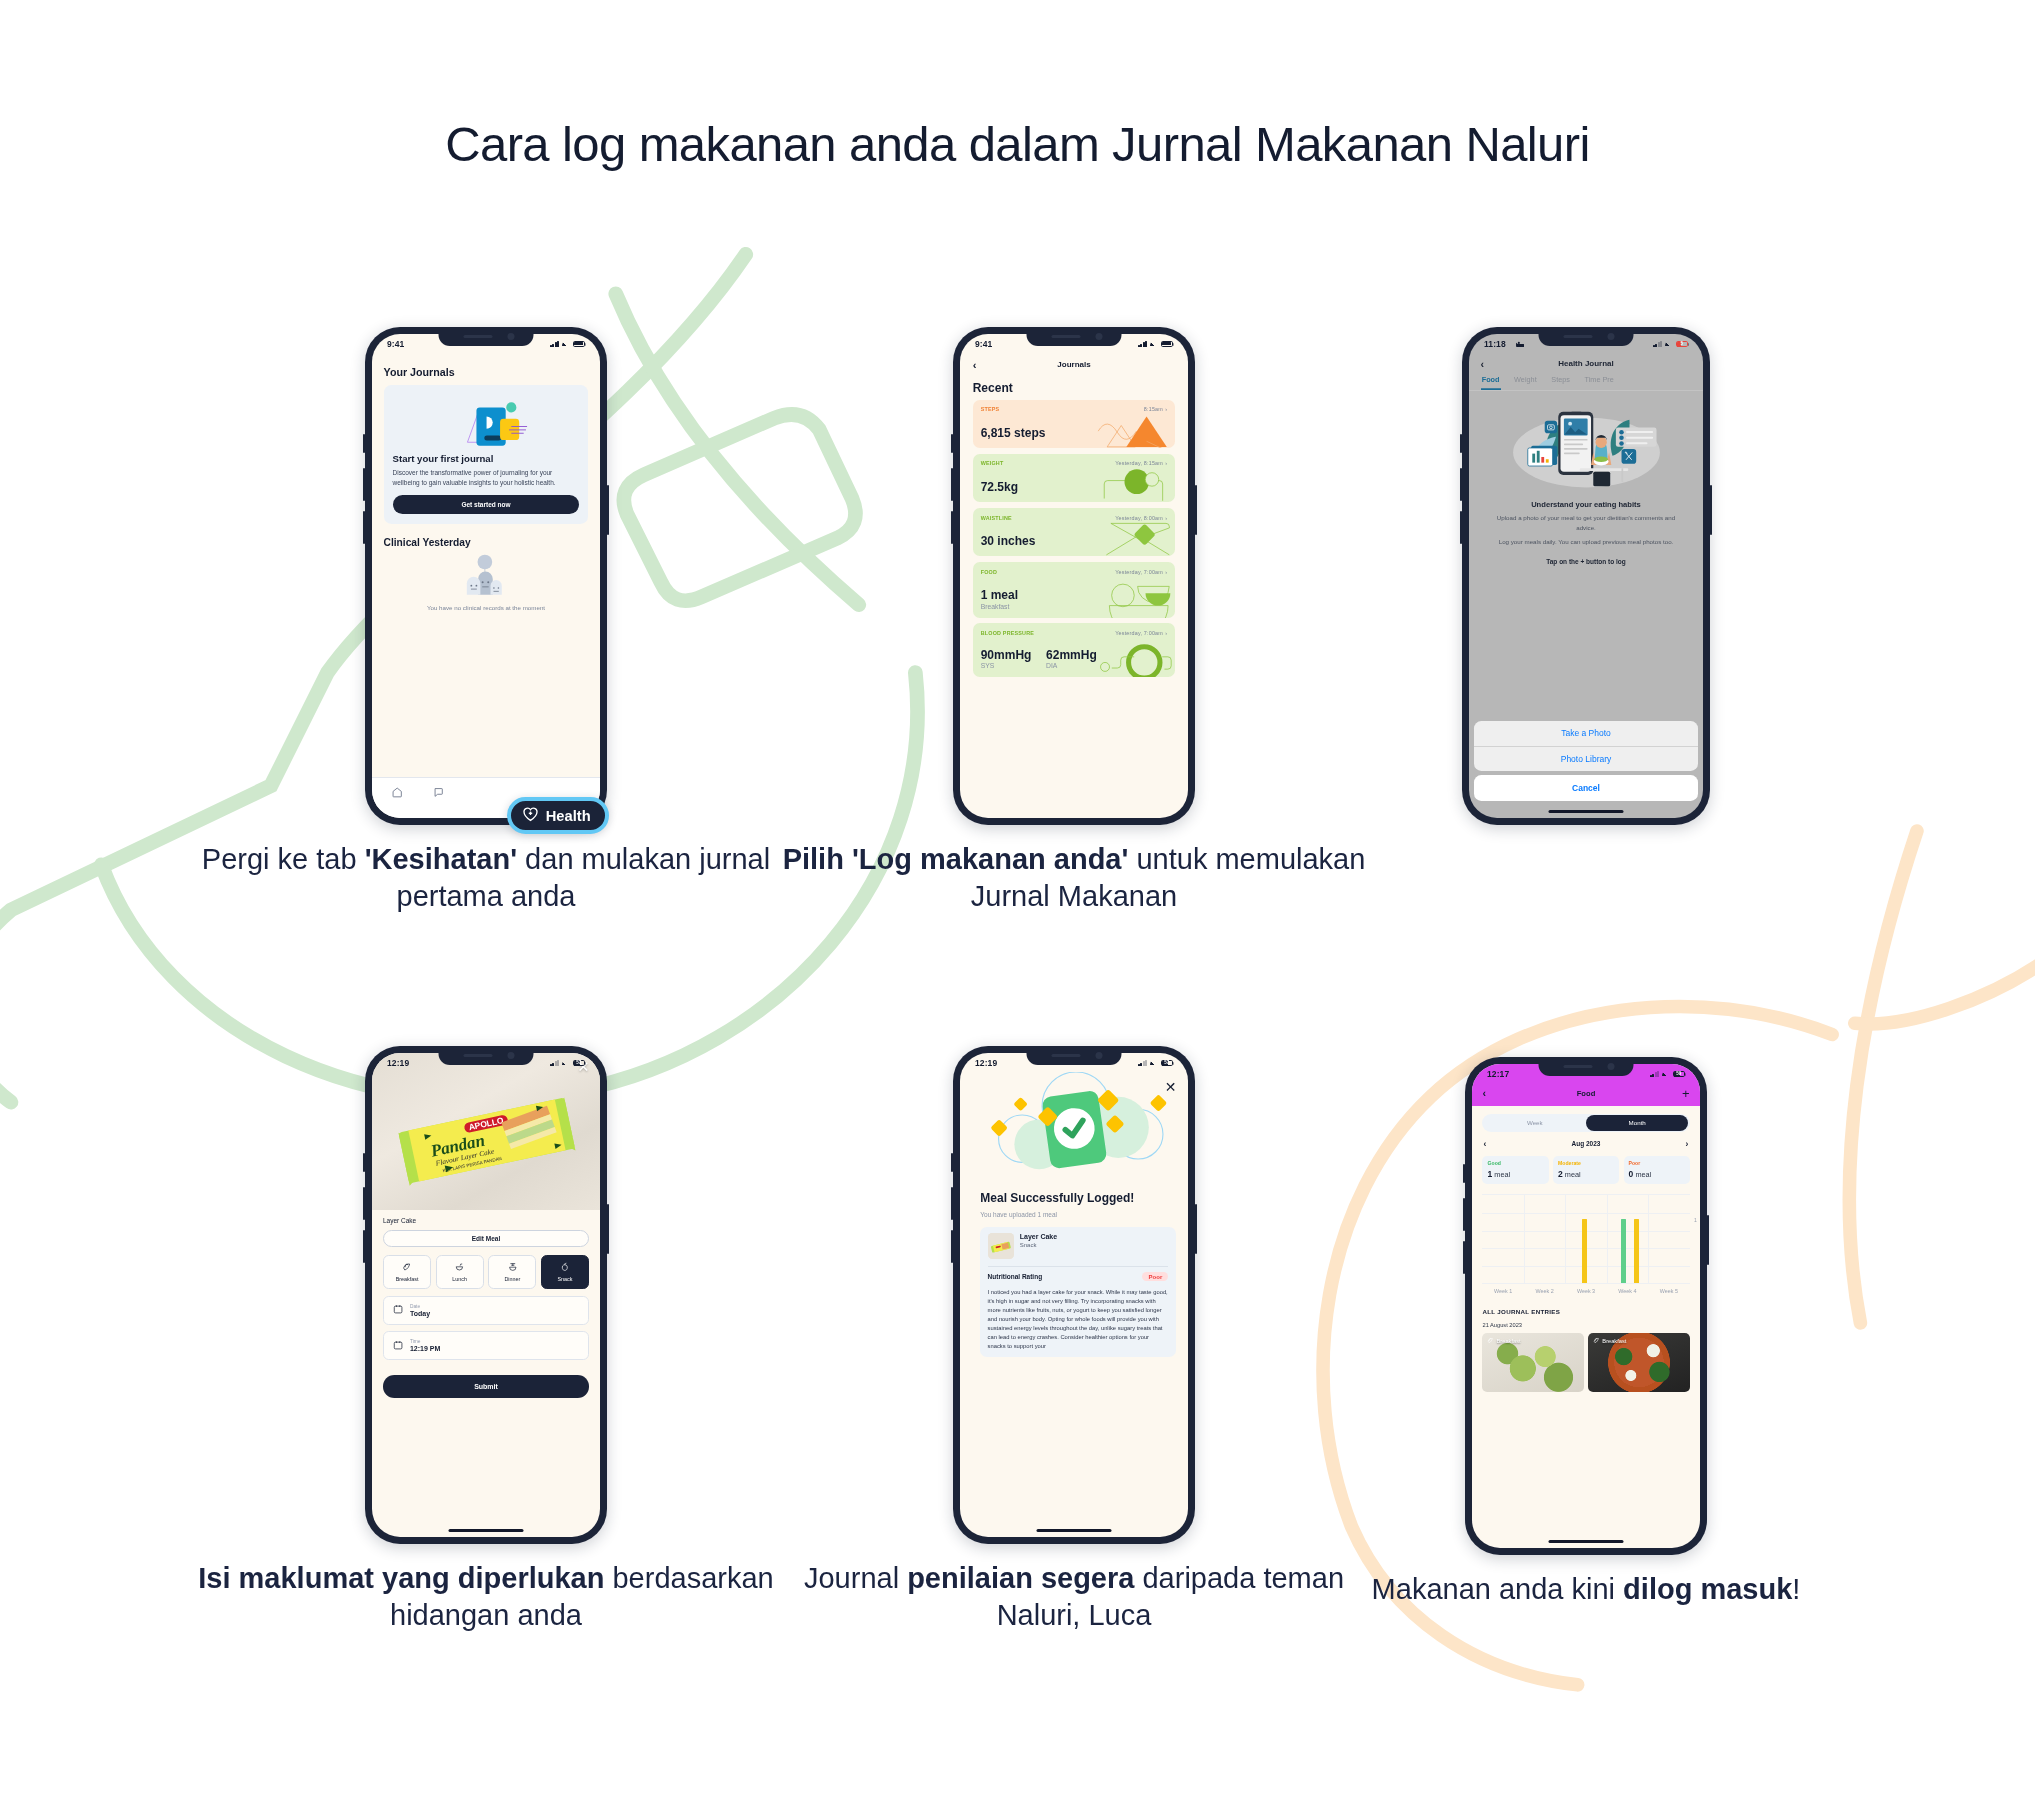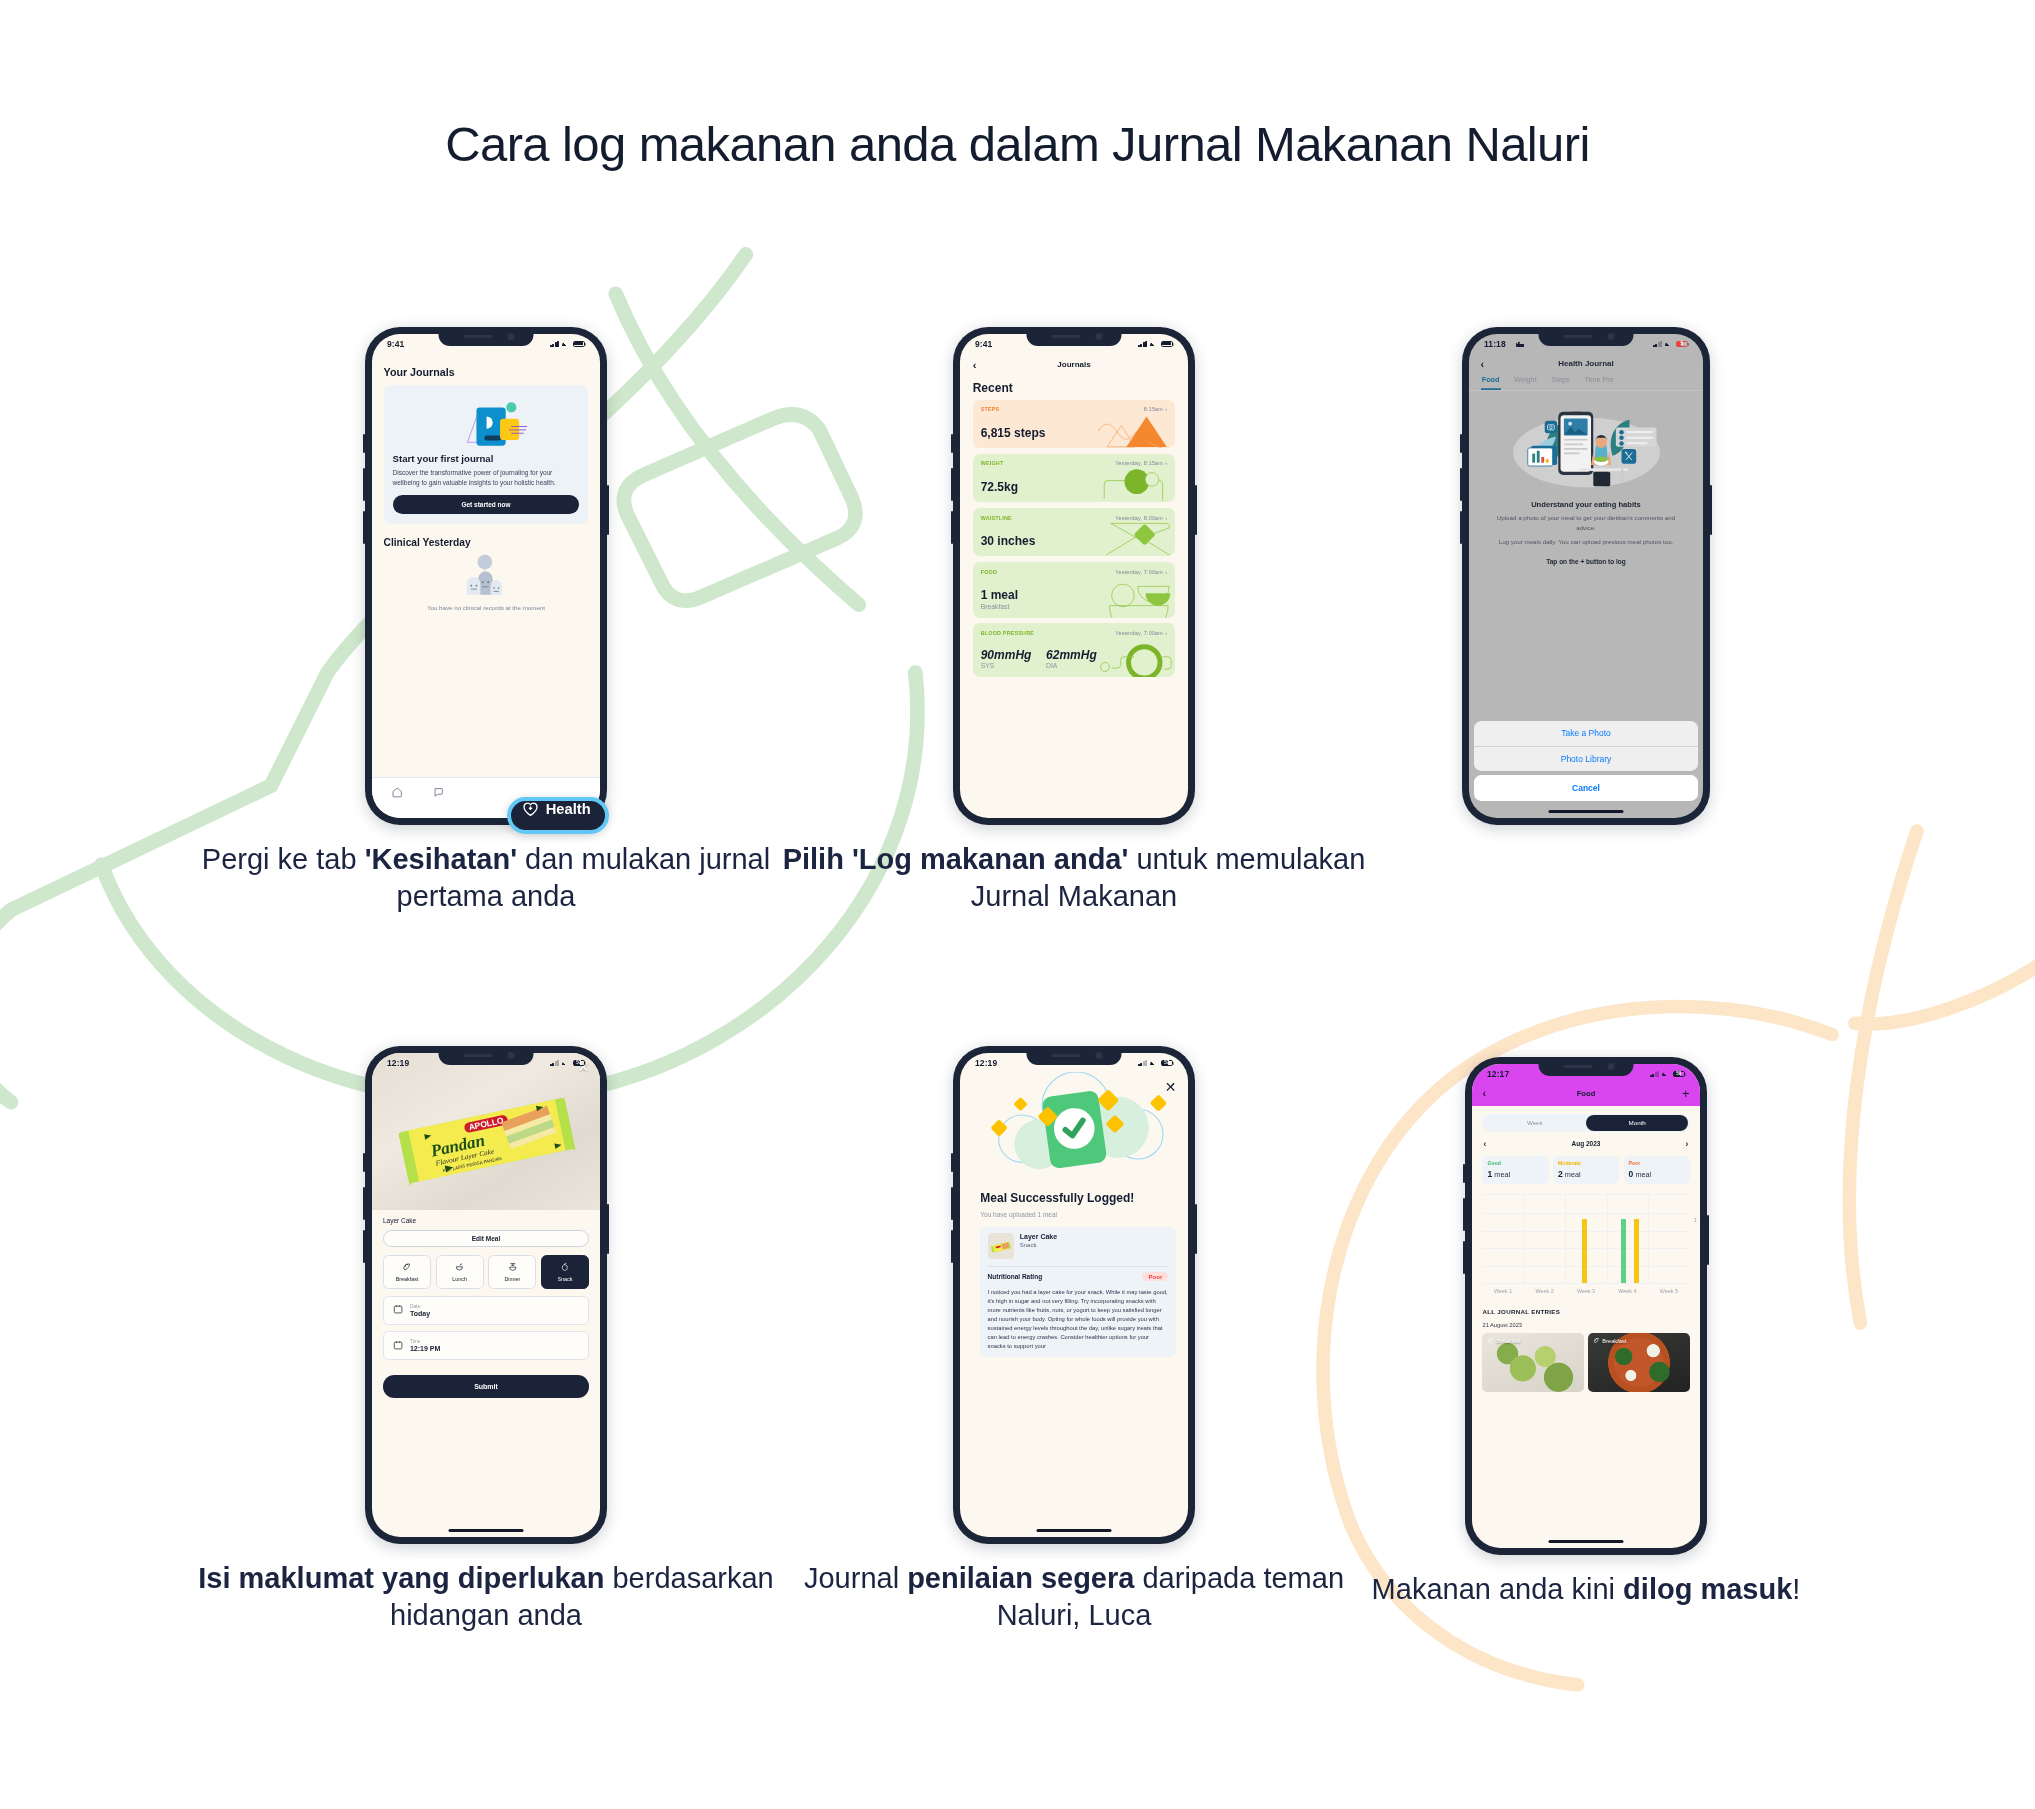--- a/index.html
+++ b/index.html
@@ -107,21 +107,21 @@
   .p1 .tabbar {
     position:absolute; left:0; right:0; bottom:0; height:41px; background:#fff;
     border-top:0.6px solid #e3e7ee; display:flex; align-items:flex-start;
     padding:8px 19px 0; gap:29px;
   }
   .p1 .tabbar .ic { color:#6b7589; }
   .health-pill {
     position:absolute; right:-2.3px; bottom:-9px;
     background:#1b2338; color:#fff; border:4px solid #62c8f5;
     border-radius:22.6px; height:37px; padding:0 14.7px 0 11.3px;
-    display:flex; gap:6.8px;
+    display:flex; align-items:center; gap:6.8px;
     font-size:14.7px; font-weight:700; z-index:60;
     box-shadow:0 1.7px 8px rgba(20,28,48,.18);
   }
 
   
   .p2 .nav { display:flex; align-items:center; padding:5.7px 12.4px 1.1px; }
   .p2 .nav .back { font-size:11.3px; font-weight:700; color:#141c30; width:17px; }
   .p2 .nav .t { flex:1; text-align:center; font-size:8px; font-weight:700; color:#141c30; margin-right:17px;}
   .p2 .recent { font-size:12px; font-weight:700; color:#141c30; padding:9px 12.4px 4.5px; }
   .p2 .list { padding:0 12.4px; display:flex; flex-direction:column; gap:5.7px; }
@@ -130,21 +130,21 @@
     font-size:5.4px; font-weight:700; letter-spacing:0.2px; position:relative; z-index:3; }
   .jcard .when { color:#7b8597; font-weight:500; display:flex; align-items:center; gap:2.3px;}
   .jcard .val { font-size:12px; font-weight:700; color:#141c30; margin-top:13.6px; position:relative; z-index:3;}
   .jcard .sub { font-size:6.8px; color:#8a93a5; margin-top:0.6px; position:relative; z-index:3;}
   .jcard .graphic { position:absolute; right:0; bottom:0; z-index:1; }
   .jcard.orange { background:#fde8d4; }
   .jcard.orange .row1 .lbl { color:#f08033; }
   .jcard.green { background:#e2f1cd; }
   .jcard.green .row1 .lbl { color:#7cb52a; }
   .bp-row { display:flex; gap:14.7px; position:relative; z-index:3; margin-top:11.3px; }
-  .bp-row .val { margin-top:0;font-style:italic; }
+  .bp-row .val { margin-top:0; }
 
   
   .p3 .screen { background:#b7b7b7; }
   .p3 .nav { display:flex; align-items:center; padding:4.5px 11.3px 2.3px; }
   .p3 .nav .back { font-size:10.7px; font-weight:700; color:#1d2433; width:16px;}
   .p3 .nav .t { flex:1; text-align:center; font-size:8px; font-weight:700; color:#1d2433; margin-right:16px;}
   .p3 .tabs { display:flex; padding:0 11.3px; gap:12.4px; font-size:7.3px;
       color:#8b8f96; font-weight:500; border-bottom:0.6px solid #c3c3c3; }
   .p3 .tabs span { padding:3.4px 1.1px 5.1px; white-space:nowrap; }
   .p3 .tabs span.on { color:#1c6d96; font-weight:700; box-shadow: inset 0 -1.7px 0 #1c6d96; }

